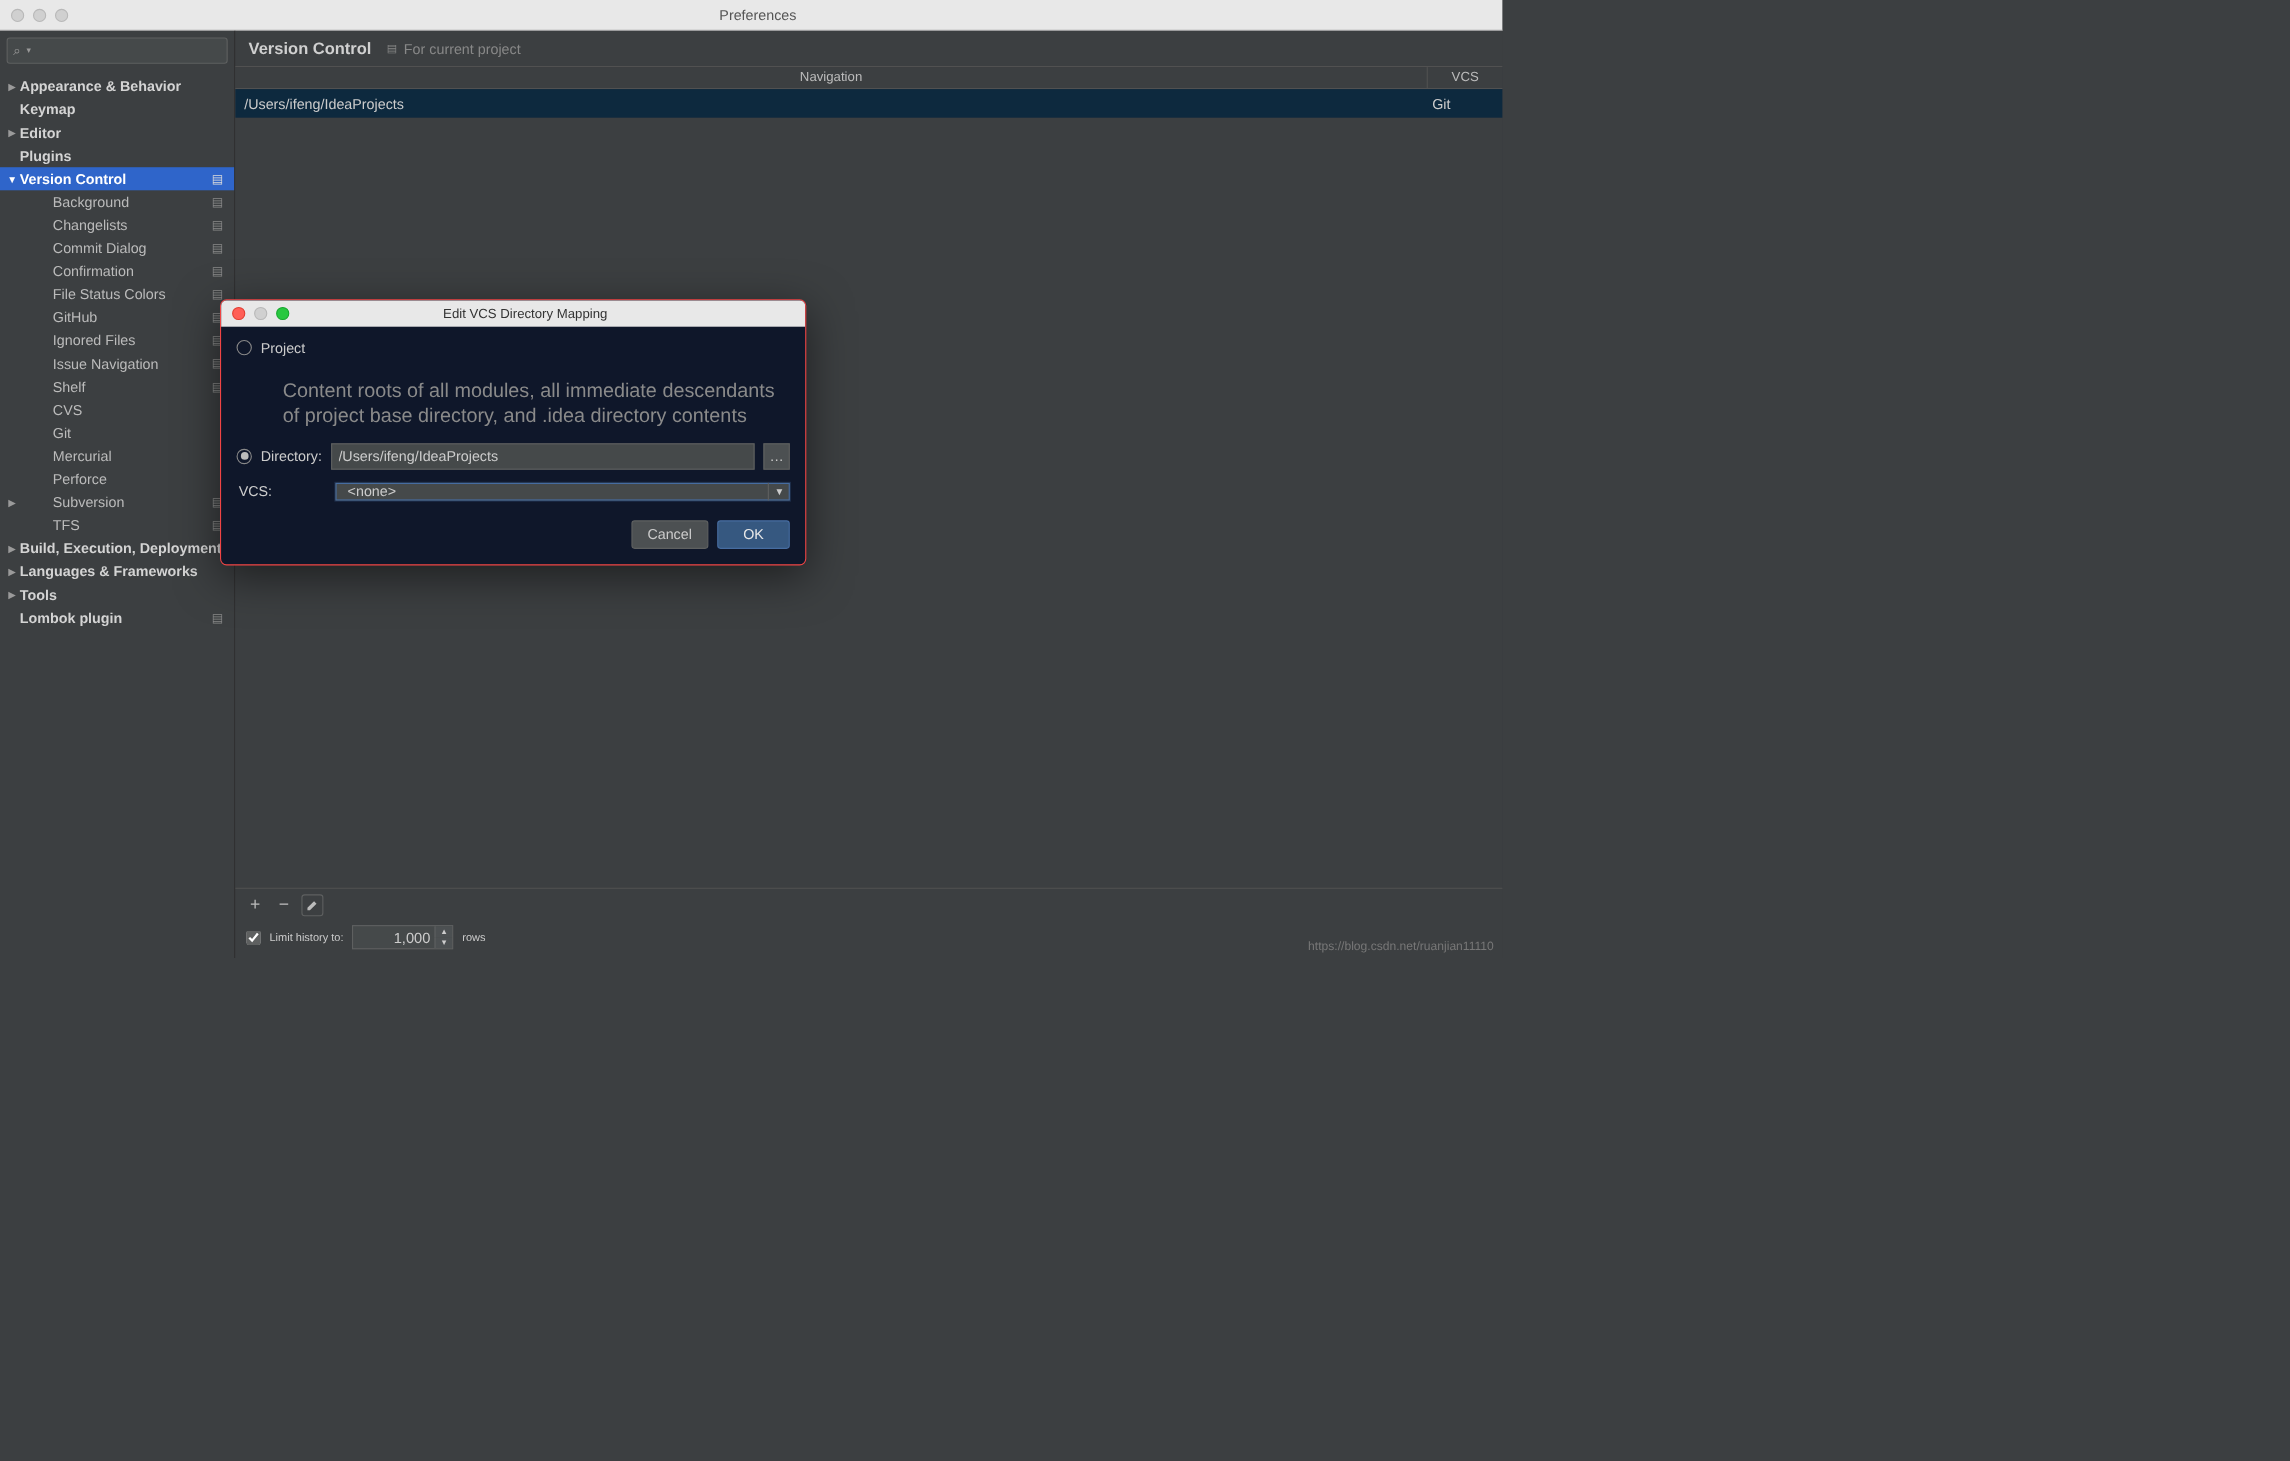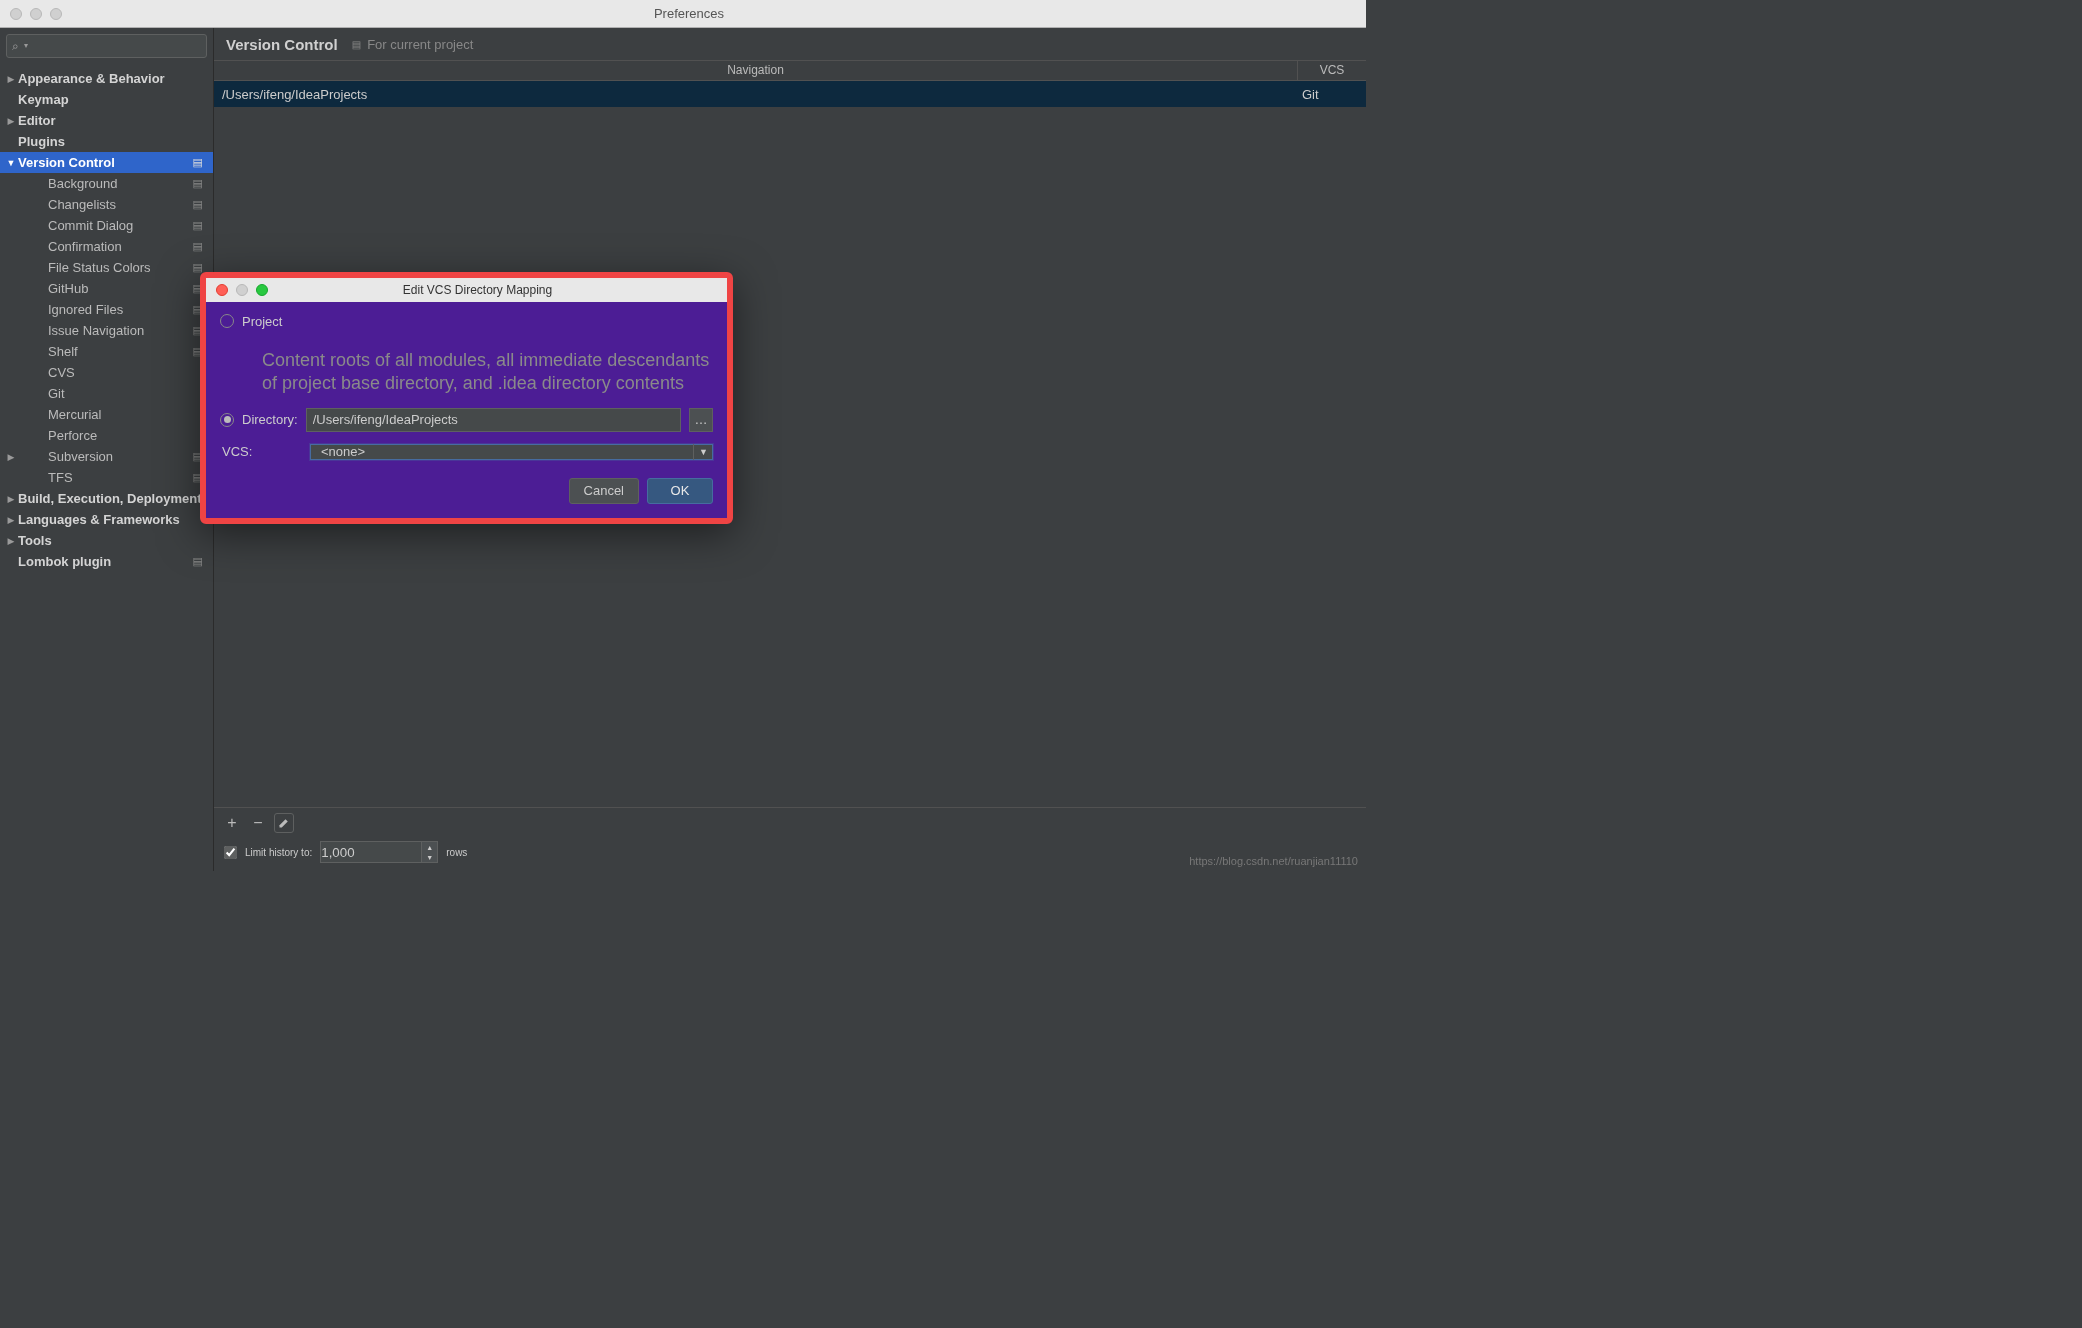--- a/index.html
+++ b/index.html
@@ -51,29 +51,29 @@
 .td.vcs { width: 68px; padding-left: 4px; color: #cccccc; font-size: 13px; }
 
 .toolbar-bottom { height: 30px; border-top: 1px solid #515151; display: flex; align-items: center; padding-left: 8px; gap: 6px; }
 .tb-btn { width: 20px; height: 20px; display: flex; align-items: center; justify-content: center; color: #bbbbbb; cursor: pointer; border-radius: 3px; font-size: 16px; }
 .tb-btn.outlined { border: 1px solid #5e6060; }
 
 .helptext { padding: 6px 10px; color: #9a9a9a; font-size: 12px; }
 .limit-row { display: flex; align-items: center; gap: 8px; padding: 4px 10px 8px; }
 .limit-row input[type="checkbox"] { accent-color: #5e6060; }
 .limit-row .lbl { color: #cccccc; font-size: 10px; }
-.limit-input { width: 118px; height: 22px; background: #45494a; border: 1px solid #5e6060; color: #ccc; text-align: left; padding-right: 20px; position: relative; }
+.limit-input { width: 92px; height: 22px; background: #45494a; border: 1px solid #5e6060; color: #ccc; text-align: right; padding-right: 20px; position: relative; }
 .limit-wrap { position: relative; }
 .spinner { position: absolute; right: 1px; top: 1px; bottom: 1px; width: 16px; display: flex; flex-direction: column; }
 .spinner div { flex: 1; background: #4c5052; color: #ccc; font-size: 7px; display: flex; align-items: center; justify-content: center; border-left: 1px solid #5e6060; }
 
 .watermark { position: absolute; right: 8px; bottom: 4px; color: #777; font-size: 11px; }
 
 
-.modal { position: absolute; left: 200px; top: 272px; width: 533px; background: #4c1d95; border: 6px solid #ef4444; border-radius: 6px; box-shadow: 0 10px 40px rgba(0,0,0,0.5); overflow: hidden; }
+.modal { position: absolute; left: 200px; top: 272px; width: 533px; background: #0f172a; border: 1px solid #ef4444; border-radius: 6px; box-shadow: 0 10px 40px rgba(0,0,0,0.5); overflow: hidden; }
 .modal-titlebar { height: 24px; background: #e8e8e8; display: flex; align-items: center; padding-left: 10px; }
 .modal-titlebar .traffic-lights .tl.red { background: #ff5f57; border-color: #e33e32; }
 .modal-titlebar .traffic-lights .tl.yellow { background: #d0d0d0; }
 .modal-titlebar .traffic-lights .tl.green { background: #28c840; border-color: #17a82e; }
 .modal-title { flex: 1; text-align: center; color: #333; font-size: 12px; margin-right: 40px; }
 .modal-body { padding: 12px 14px 14px; }
 .radio-row { display: flex; align-items: flex-start; gap: 8px; margin-bottom: 20px; }
 .radio { width: 14px; height: 14px; border-radius: 50%; border: 1.5px solid #888; display: flex; align-items: center; justify-content: center; }
 .radio.checked::after { content: ""; width: 7px; height: 7px; border-radius: 50%; background: #bbbbbb; }
 .radio-lbl { color: #cccccc; font-size: 13px; }

